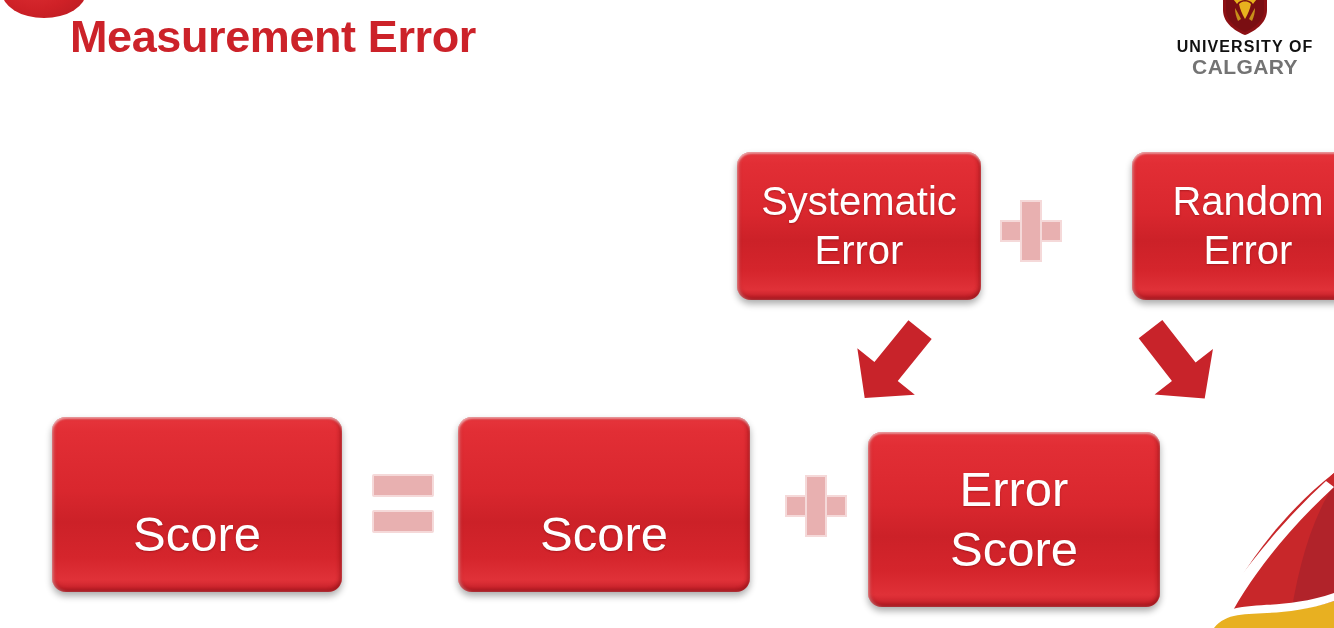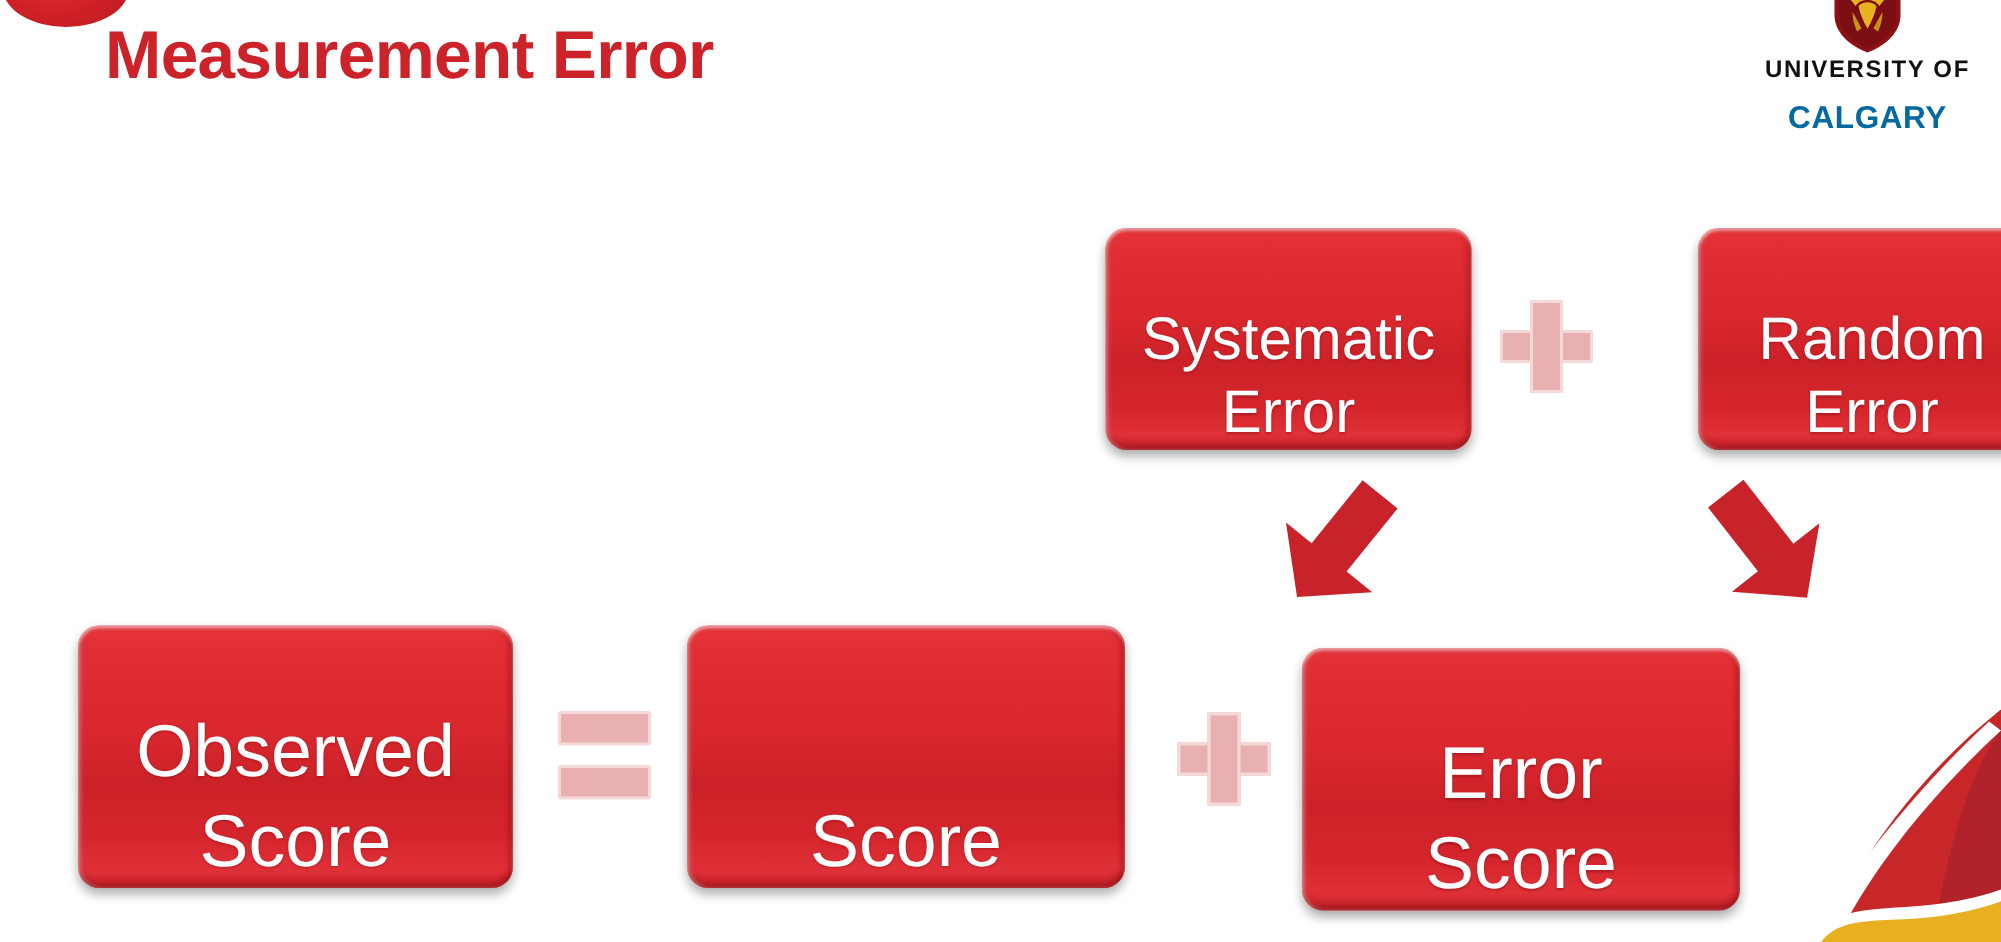--- a/index.html
+++ b/index.html
@@ -55,23 +55,23 @@
     font-size: 16px;
     font-weight: bold;
     letter-spacing: 1.1px;
     color: #111;
     display: block;
   }
   .logo-line2 {
     font-size: 21px;
     font-weight: bold;
     letter-spacing: 0.4px;
-    color: #0369a1;
+    color: #737373;
     display: block;
-    margin-top: 13px;
+    margin-top: 1px;
   }
 
   
   .redbox {
     position: absolute;
     border-radius: 14px;
     background:
       linear-gradient(to bottom,
         #e6353c 0%,
         #e22e35 8%,
@@ -80,21 +80,21 @@
         #d5252c 80%,
         #e03138 93%,
         #c7202a 100%);
     box-shadow:
       0 4px 7px rgba(0,0,0,0.33),
       inset 0 2px 2px rgba(255,255,255,0.45),
       inset 2px 0 3px rgba(255,255,255,0.30),
       inset -2px 0 4px rgba(130,10,15,0.40),
       inset 0 -3px 5px rgba(120,8,14,0.45);
     display: flex;
-    align-items: flex-end;
+    align-items: center;
     justify-content: center;
     text-align: center;
   }
   .redbox .boxlabel {
     color: #ffffff;
     font-size: 40px;
     line-height: 1.22;
     font-weight: normal;
     text-shadow: 0 1px 2px rgba(90,0,5,0.35);
     padding: 0 6px;
@@ -206,21 +206,21 @@
 </svg>
 
 <svg class="arrow" id="arrow-right" width="110" height="95" viewBox="0 0 110 95">
   <g transform="rotate(-38 55 47)">
     <path d="M40 4 L70 4 L70 58 L92 58 L55 92 L18 58 L40 58 Z" fill="#c8232a"></path>
   </g>
 </svg>
 
 <div class="redbox big" id="box-observed">
   <div class="boxlabel">
-    <span>Observed</span><br>
+    <br>
     <span>Score</span>
   </div>
 </div>
 
 <div id="equals">
   <div class="bar bar-top"></div>
   <div class="bar bar-bottom"></div>
 </div>
 
 <div class="redbox big" id="box-true">

